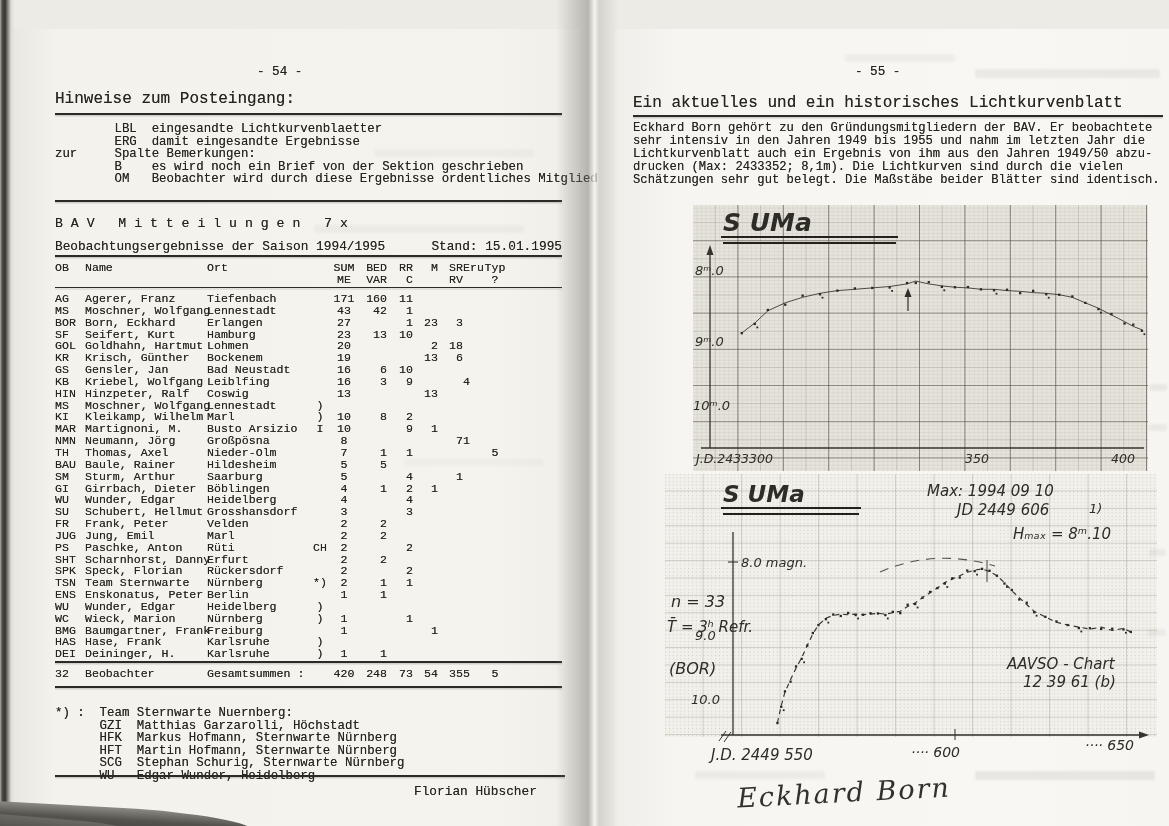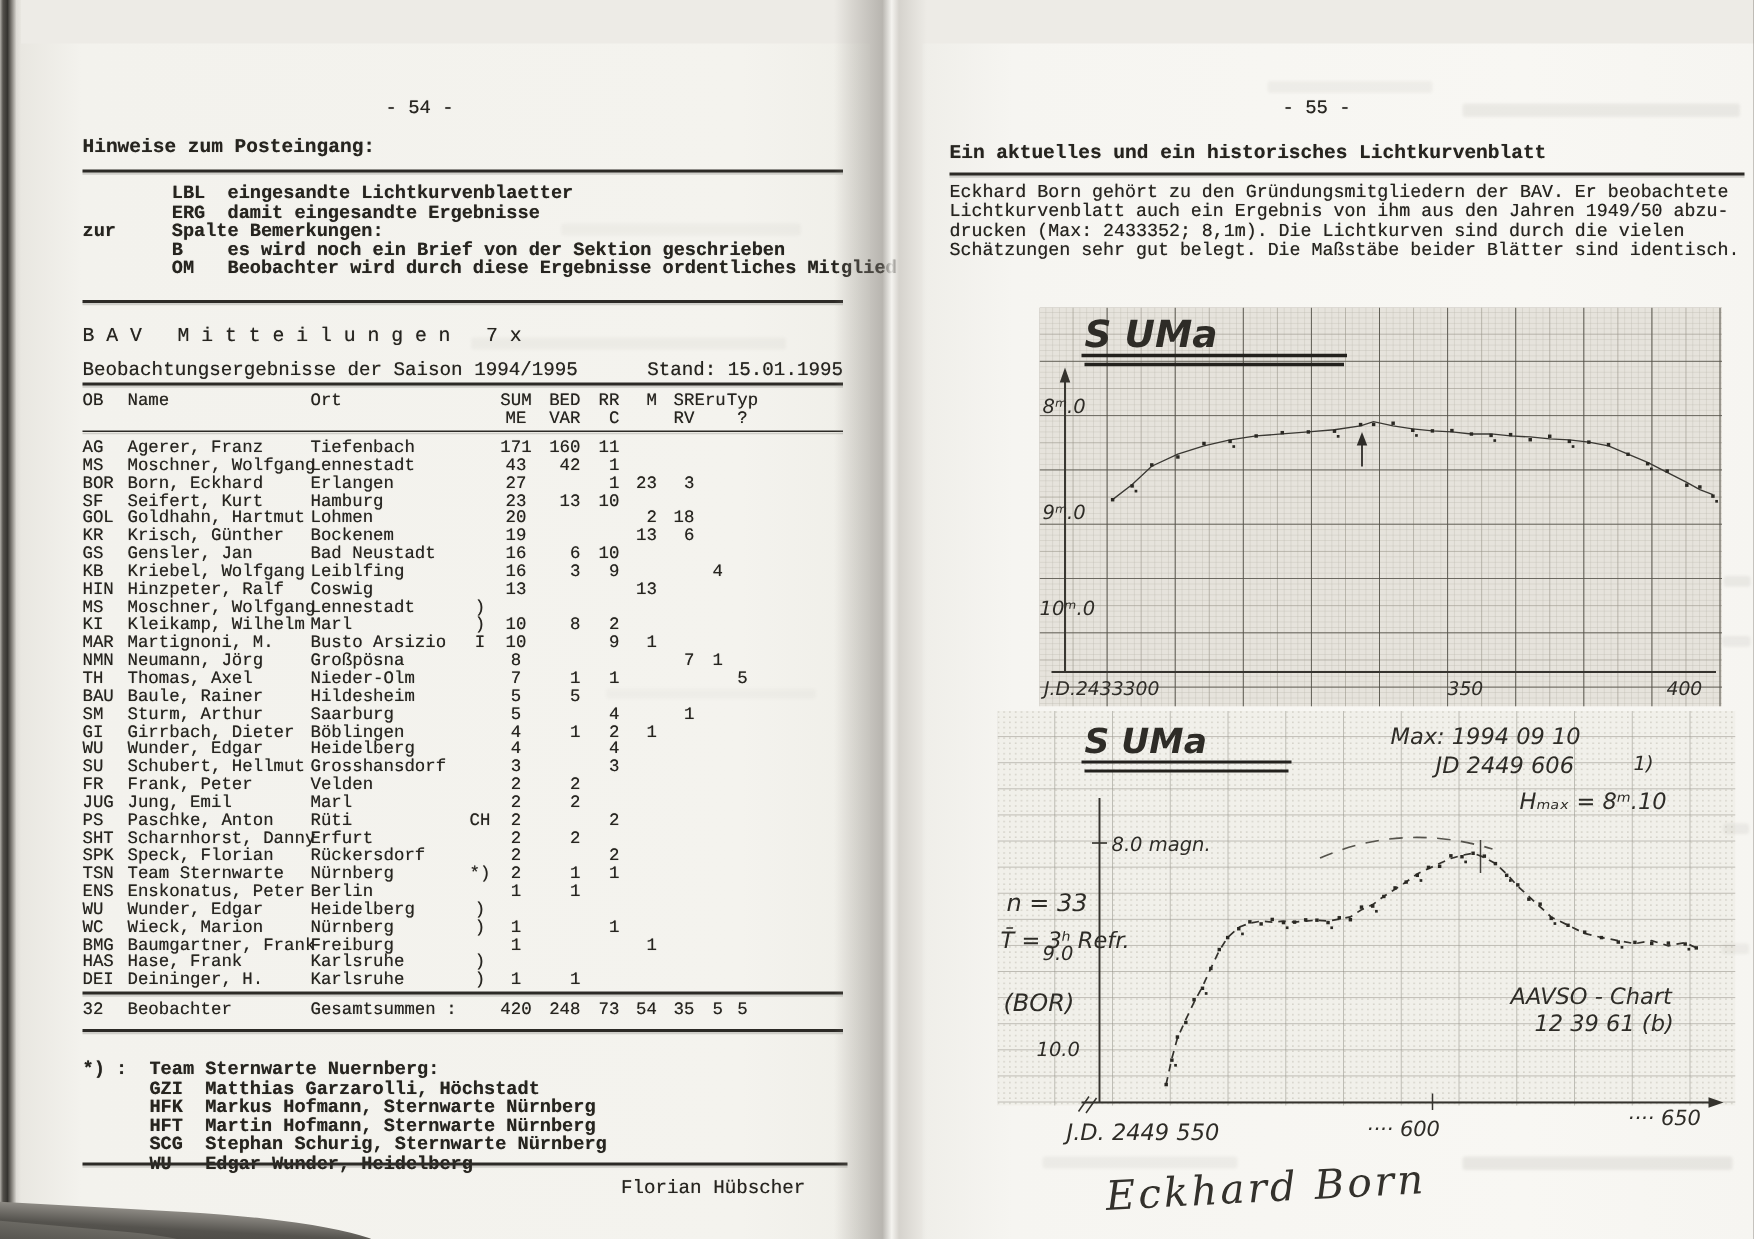--- a/index.html
+++ b/index.html
@@ -15,31 +15,31 @@
   .corner-wedge{position:absolute;left:-12px;bottom:-16px;width:268px;height:34px;z-index:7;
       transform:rotate(3.2deg);border-radius:8px 50% 0 0;
       background:linear-gradient(180deg,#8d8a84 0,#55534e 35%,#3c3a36 100%);}
   .corner-wedge2{position:absolute;left:-6px;bottom:-20px;width:150px;height:26px;z-index:8;
       transform:rotate(5deg);background:linear-gradient(180deg,#6b6963,#403e3a);border-radius:0 40% 0 0;}
 
   .abs{position:absolute;}
   .tw{font-family:"Liberation Mono","DejaVu Sans Mono",monospace;
       text-shadow:0 0 .45px rgba(20,18,14,.6);white-space:pre;}
   .pageno{font-size:12.6px;}
-  .h-left{font-size:13px;font-weight:bold;}
+  .h-left{font-size:16px;}
   .rule{position:absolute;height:1.7px;background:#2c2a26;box-shadow:0 1.5px 0 rgba(44,42,38,.18);}
-  .legend .tline,.footnote .tline{font-size:12.4px;line-height:12.55px;font-weight:bold;}
+  .legend .tline,.footnote .tline{font-size:12.4px;line-height:12.55px;}
   .bav{font-size:13.2px;}
   .subrow{display:flex;justify-content:space-between;font-size:12.8px;}
   .tbl{font-size:11.6px;}
   .trow{display:flex;line-height:11.85px;white-space:pre;}
   .trow span{flex:none;overflow:visible;}
   .c0{width:30px}.c1{width:122px}.c2{width:100px}.c3{width:26px;text-align:center}
   .c4{width:22px;text-align:center}.c5{width:32px;text-align:right}.c6{width:26px;text-align:right}
-  .c7{width:25px;text-align:right}.c8{width:25px;text-align:right}.c9{width:19px;text-align:right}
+  .c7{width:25px;text-align:right}.c8{width:25px;text-align:right}.c9{width:19px;text-align:left}
   .c10{width:26px;text-align:center}
   .para .tline{font-size:12.2px;line-height:12.95px;}
   .sig-right{font-size:12.8px;}
   .hw{font-family:"DejaVu Sans",sans-serif;font-style:italic;fill:#2e2c27;}
   .sig-hw{font-family:"DejaVu Serif","Liberation Serif",serif;font-style:italic;
       font-size:27px;color:#33312c;transform:rotate(-3deg);letter-spacing:2px;}
   .ghost{position:absolute;background:#7a766d;filter:blur(1.2px);border-radius:2px;}
   svg{display:block;}
 </style>
 </head>
@@ -97,20 +97,21 @@
   </div>
 
   <div class="page page-right">
     <div class="abs tw pageno" style="left:240px;top:36px">- 55 -</div>
 
     <div class="abs tw h-left" style="left:18px;top:65px">Ein aktuelles und ein historisches Lichtkurvenblatt</div>
     <div class="rule" style="left:18px;top:86px;width:530px"></div>
 
     <div class="abs para" style="left:18px;top:93px" id="para">
         <div class="tline tw">Eckhard Born gehört zu den Gründungsmitgliedern der BAV. Er beobachtete</div>
+        <div class="tline tw">sehr intensiv in den Jahren 1949 bis 1955 und nahm im letzten Jahr die</div>
         <div class="tline tw">Lichtkurvenblatt auch ein Ergebnis von ihm aus den Jahren 1949/50 abzu-</div>
         <div class="tline tw">drucken (Max: 2433352; 8,1m). Die Lichtkurven sind durch die vielen</div>
         <div class="tline tw">Schätzungen sehr gut belegt. Die Maßstäbe beider Blätter sind identisch.</div>
       </div>
 
     <svg class="abs" id="c1" style="left:78px;top:176px" width="455" height="266" viewBox="0 0 455 266">
       <defs>
         <pattern id="p1f" width="4.54" height="3.62" patternUnits="userSpaceOnUse">
           <path d="M4.54 0 V3.62 M0 3.62 H4.54" stroke="#bcb8ac" stroke-width="0.45" fill="none"></path>
         </pattern>

